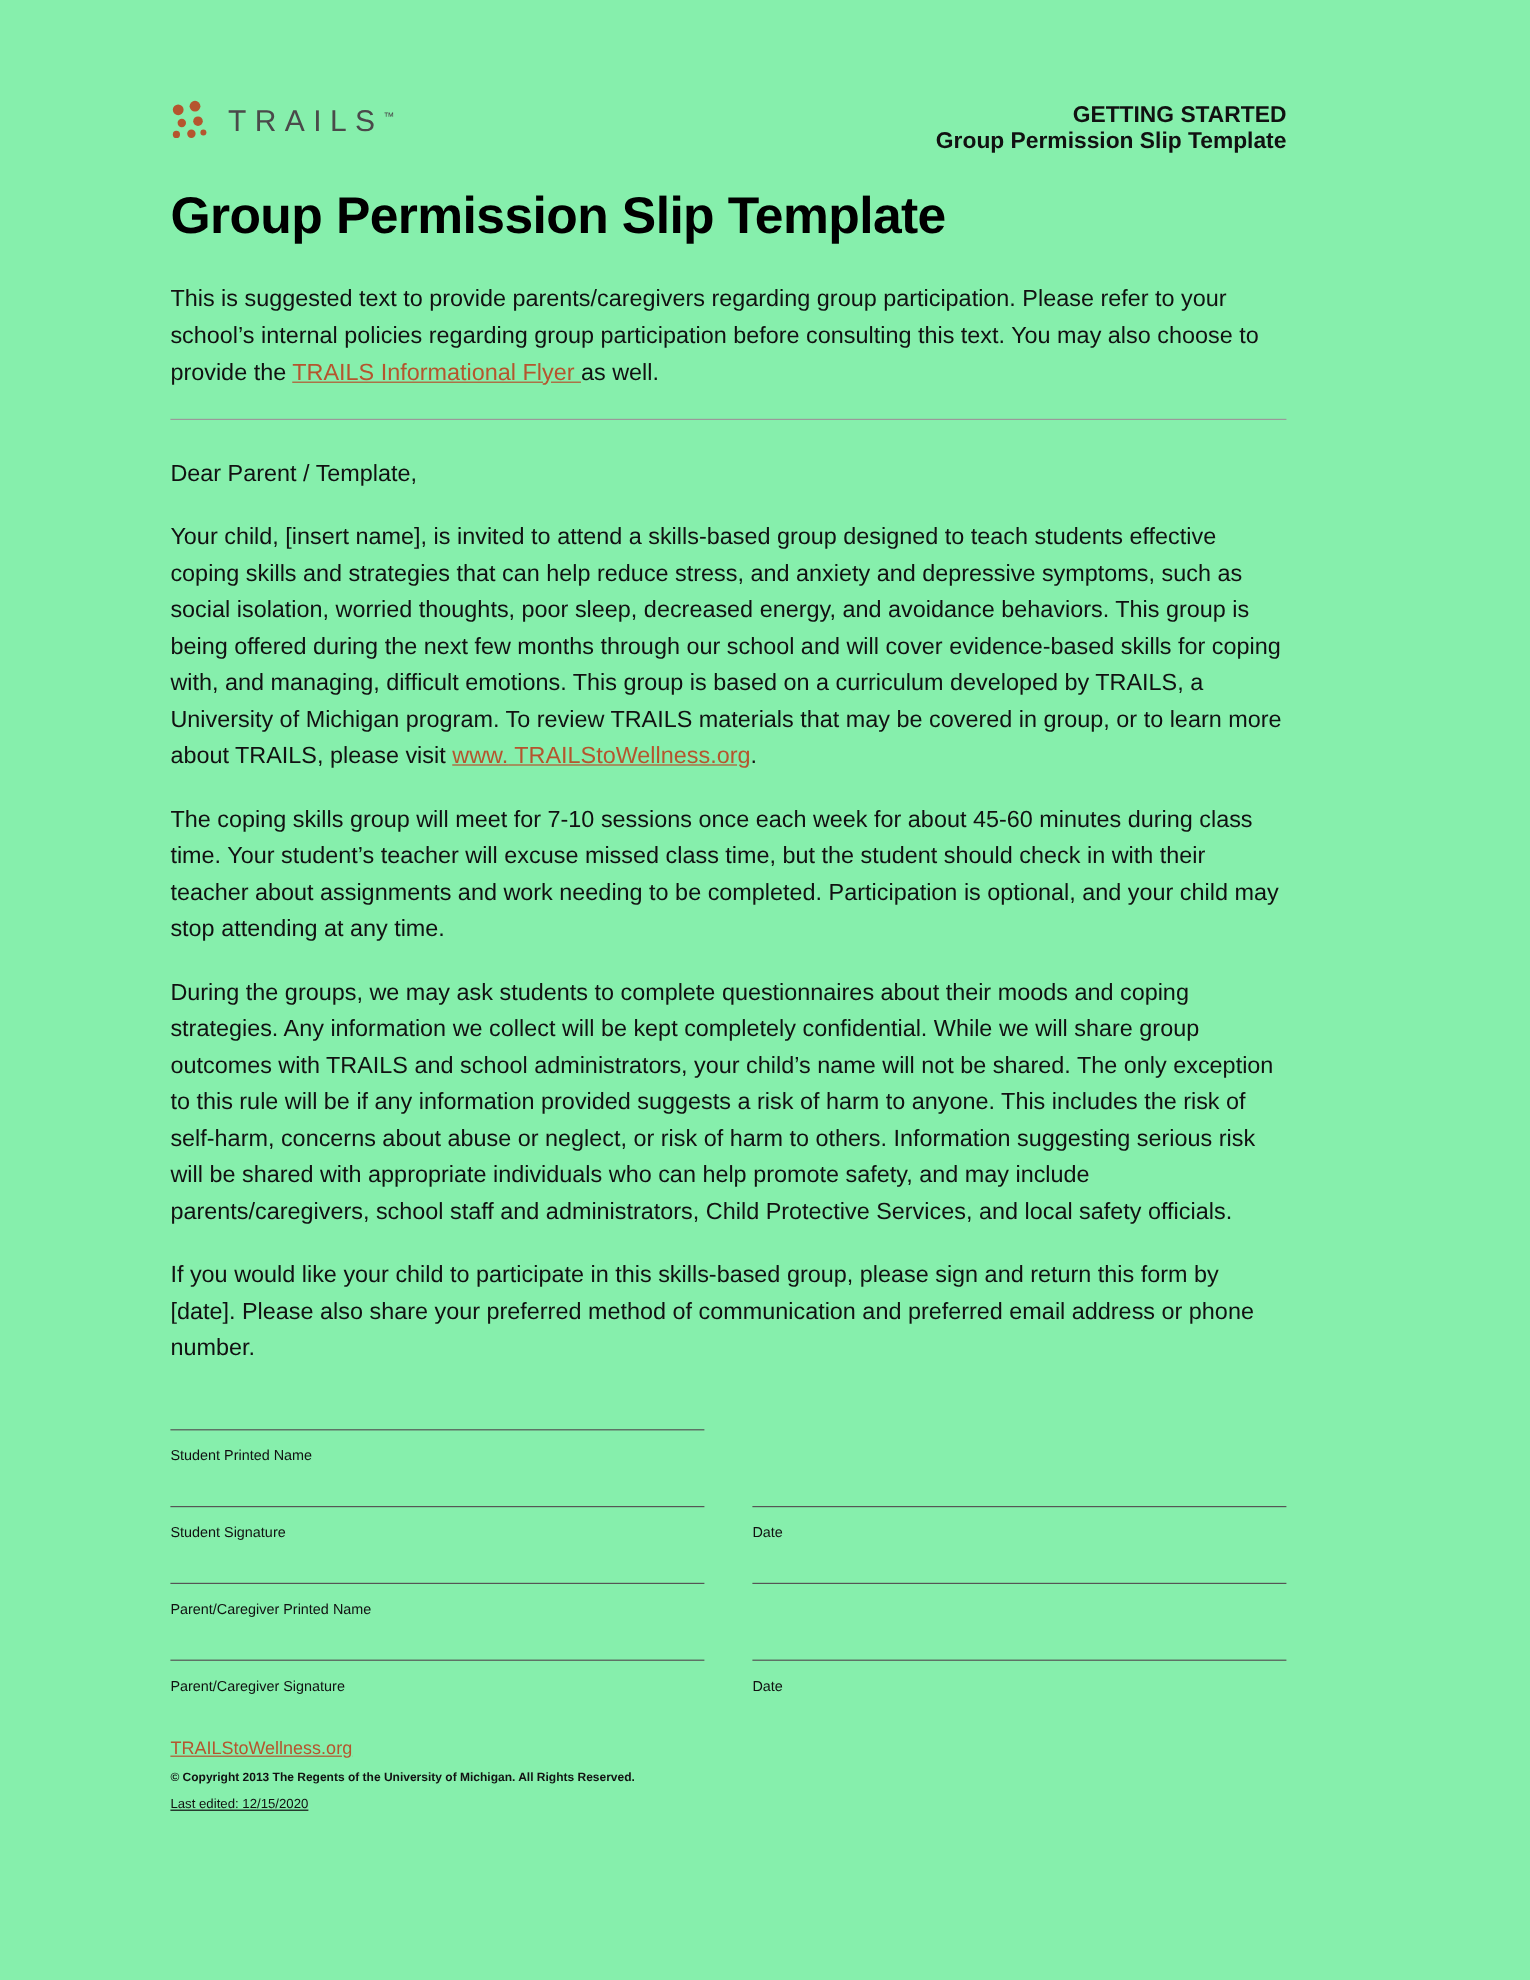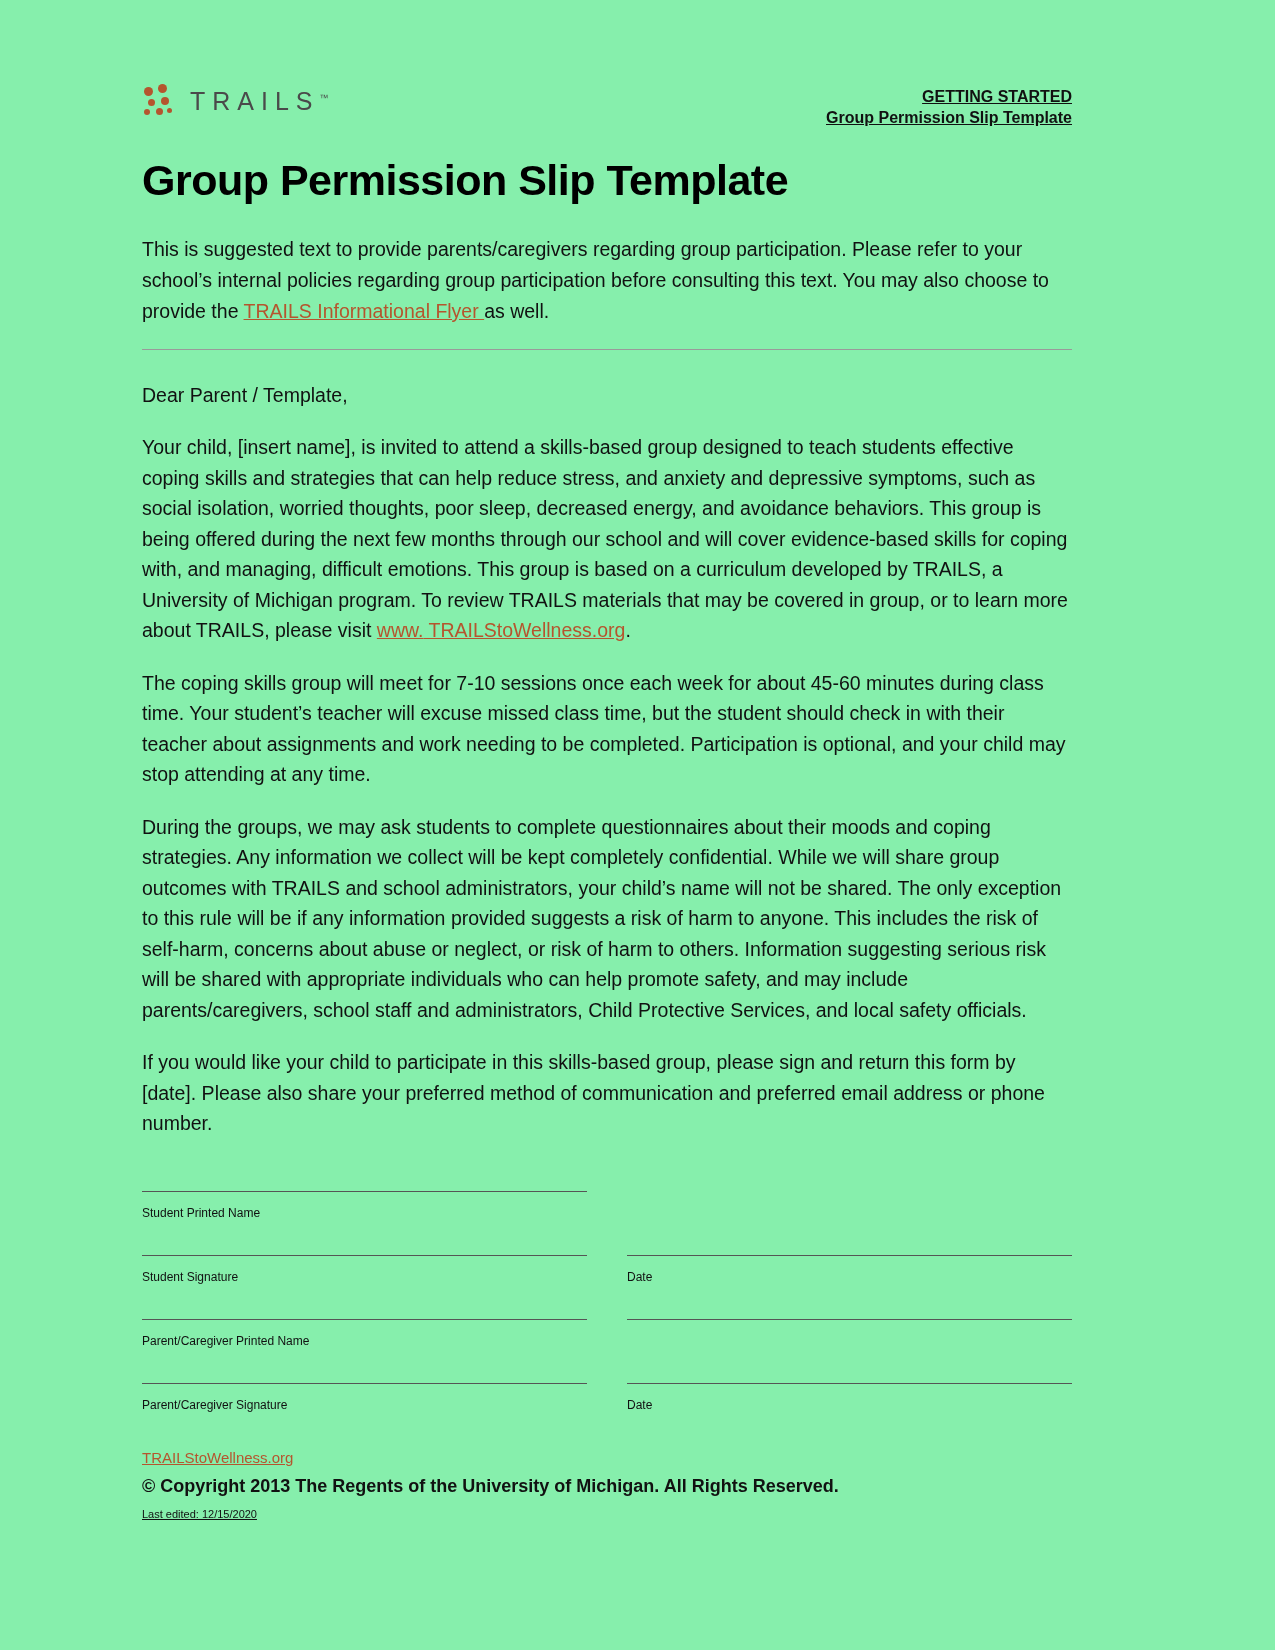--- a/index.html
+++ b/index.html
@@ -65,26 +65,25 @@
     font-weight: 400;
   }
   .logo-tm {
     font-size: 9px;
     color: #4a4a4a;
     vertical-align: super;
     letter-spacing: 0;
   }
   .header-right {
     text-align: right;
-    font-size: 16px;
+    font-size: 19px;
     line-height: 21px;
     color: #111111;
     font-weight: bold;
     padding-top: 8px;
-    text-decoration: underline;
   }
 
   
   .doc-title {
     font-size: 43px;
     font-weight: bold;
     letter-spacing: -0.5px;
     margin-top: 26px;
     color: #000000;
   }
@@ -146,21 +145,21 @@
   .footer {
     margin-top: 32px;
   }
   .footer-link {
     font-size: 15px;
     color: #b5552e;
     text-decoration: underline;
     display: inline-block;
   }
   .footer-copy {
-    font-size: 18px;
+    font-size: 10px;
     font-weight: bold;
     margin-top: 9px;
     color: #111111;
   }
   .footer-edited {
     font-size: 11px;
     margin-top: 11px;
     color: #111111;
     text-decoration: underline;
   }

